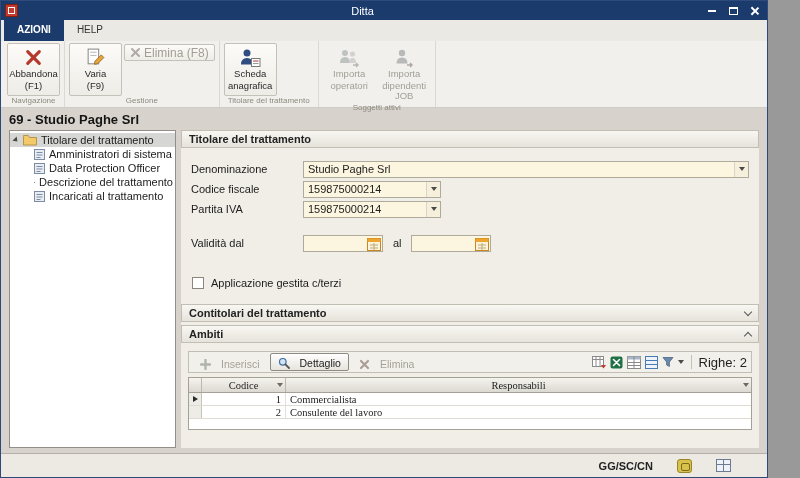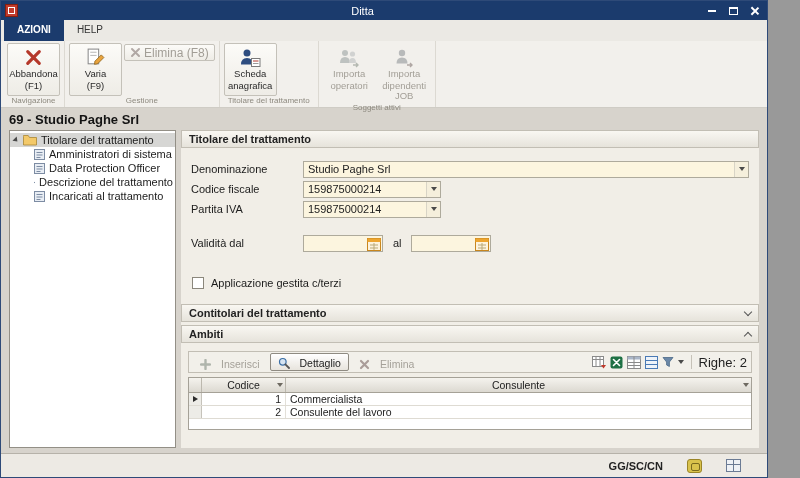--- a/index.html
+++ b/index.html
@@ -88,37 +88,37 @@
   .grid-block { margin:8px 7px 0; flex:none; }
   .grid-toolbar { height:22px; border:1px solid #c2beb4; background:#f2f0ea; display:flex; align-items:center; padding:0 4px; gap:3px; font-size:10.5px; }
   .tbtn { display:flex; align-items:flex-end; gap:10px; padding:1px 7px; height:18px; }
   .tbtn.raised { border:1px solid #8f8b82; border-radius:2px; background:linear-gradient(#fff,#e7e4dd); color:#222; }
   .tbtn.disabled { color:#a5a199; }
   .tbtn.disabled svg { filter:grayscale(80%); opacity:.5; }
   .tb-right { margin-left:auto; display:flex; align-items:center; gap:4px; }
   .vsep { width:1px; height:14px; background:#c6c2b8; margin:0 3px; }
   .righe { font-size:13px; color:#222; }
 
-  .grid { margin-top:4px; border:1px solid #a5a197; background:#fff; }
+  .grid { margin-top:4px; border:1px solid #a5a197; background:#fff;font-family:Liberation Serif, serif; }
   .g-head { display:flex; height:15px; background:linear-gradient(#f5f3ee,#dcd9d1); border-bottom:1px solid #a5a197; font-size:10.5px; color:#222; }
   .g-head > div { position:relative; display:flex; align-items:center; justify-content:center; border-right:1px solid #bcb8ae; }
   .hc-sel { width:13px; flex:none; }
   .hc-cod { width:84px; flex:none; }
   .hc-desc { flex:1; border-right:none !important; }
   .h-filter { position:absolute; right:2px; top:5px; width:0; height:0; border-left:3px solid transparent; border-right:3px solid transparent; border-top:4px solid #6e6a61; }
   .g-row { display:flex; height:13px; border-bottom:1px solid #dedbd3; font-size:10.5px; }
   .c-sel { width:13px; flex:none; background:#edece7; border-right:1px solid #c6c3bb; display:flex; align-items:center; justify-content:center; }
   .row-marker { width:0; height:0; border-left:5px solid #2b2b2b; border-top:3.5px solid transparent; border-bottom:3.5px solid transparent; }
   .c-cod { width:84px; flex:none; border-right:1px solid #e3e0d9; display:flex; align-items:center; justify-content:flex-end; padding-right:4px; }
   .c-desc { flex:1; display:flex; align-items:center; padding-left:4px; }
   .g-fill { height:10px; }
 
   
   .statusbar { height:24px; flex:none; background:#edeae4; border-top:1px solid #b6b2a9; display:flex; align-items:center;
-               justify-content:flex-end; padding-right:26px; gap:24px; font-size:11px; }
+               justify-content:flex-end; padding-right:36px; gap:24px; font-size:11px; }
   .status-text { font-weight:bold; color:#222; }
   .sicon-key { width:15px; height:14px; background:#d9c24c; border:1px solid #9a8527; border-radius:3px; position:relative; }
   .sicon-key::after { content:""; position:absolute; left:3px; top:3px; width:7px; height:6px; border:1.5px solid #7a6a1e; border-radius:2px; }
   .sicon-grid { width:15px; height:13px; border:1px solid #6b7b94; background:#eef1f5; position:relative; }
   .sicon-grid::before { content:""; position:absolute; left:0; right:0; top:4px; height:1px; background:#6b7b94; }
   .sicon-grid::after  { content:""; position:absolute; top:0; bottom:0; left:6px; width:1px; background:#6b7b94; }
 </style>
 </head>
 <body>
 
@@ -415,21 +415,21 @@
         </div>
 
         <div class="grid">
           <div class="g-head">
             <div class="hc-sel"></div>
             <div class="hc-cod">
               <span>Codice</span>
               <span class="h-filter"></span>
             </div>
             <div class="hc-desc">
-              <span>Consulente</span>
+              <span>Responsabili</span>
               <span class="h-filter"></span>
             </div>
           </div>
           <div class="g-row">
             <div class="c-sel">
                 <span class="row-marker"></span>
               </div>
             <div class="c-cod">1</div>
             <div class="c-desc">Commercialista</div>
           </div>

